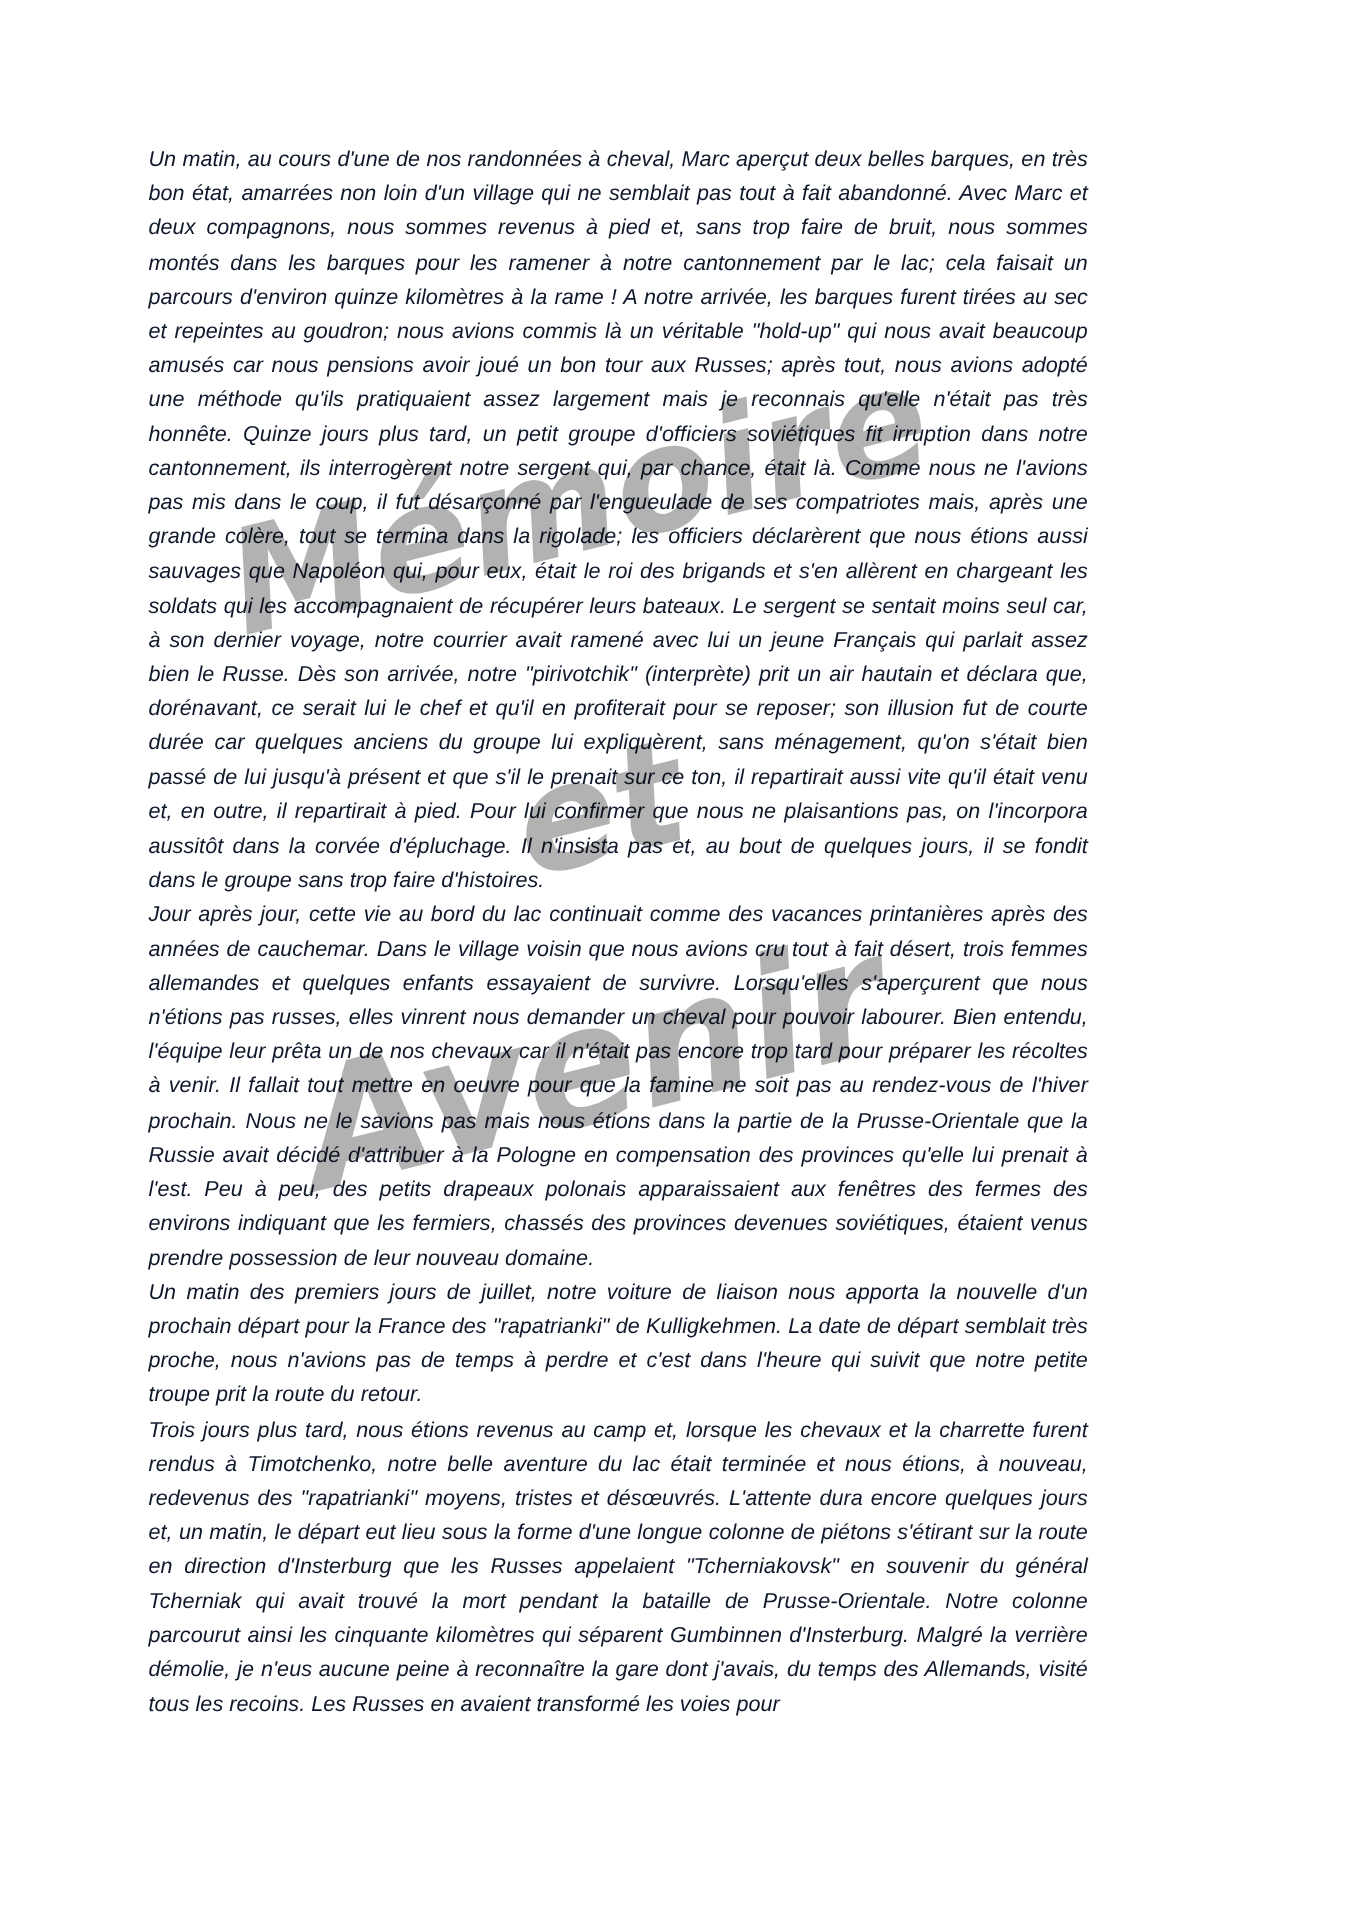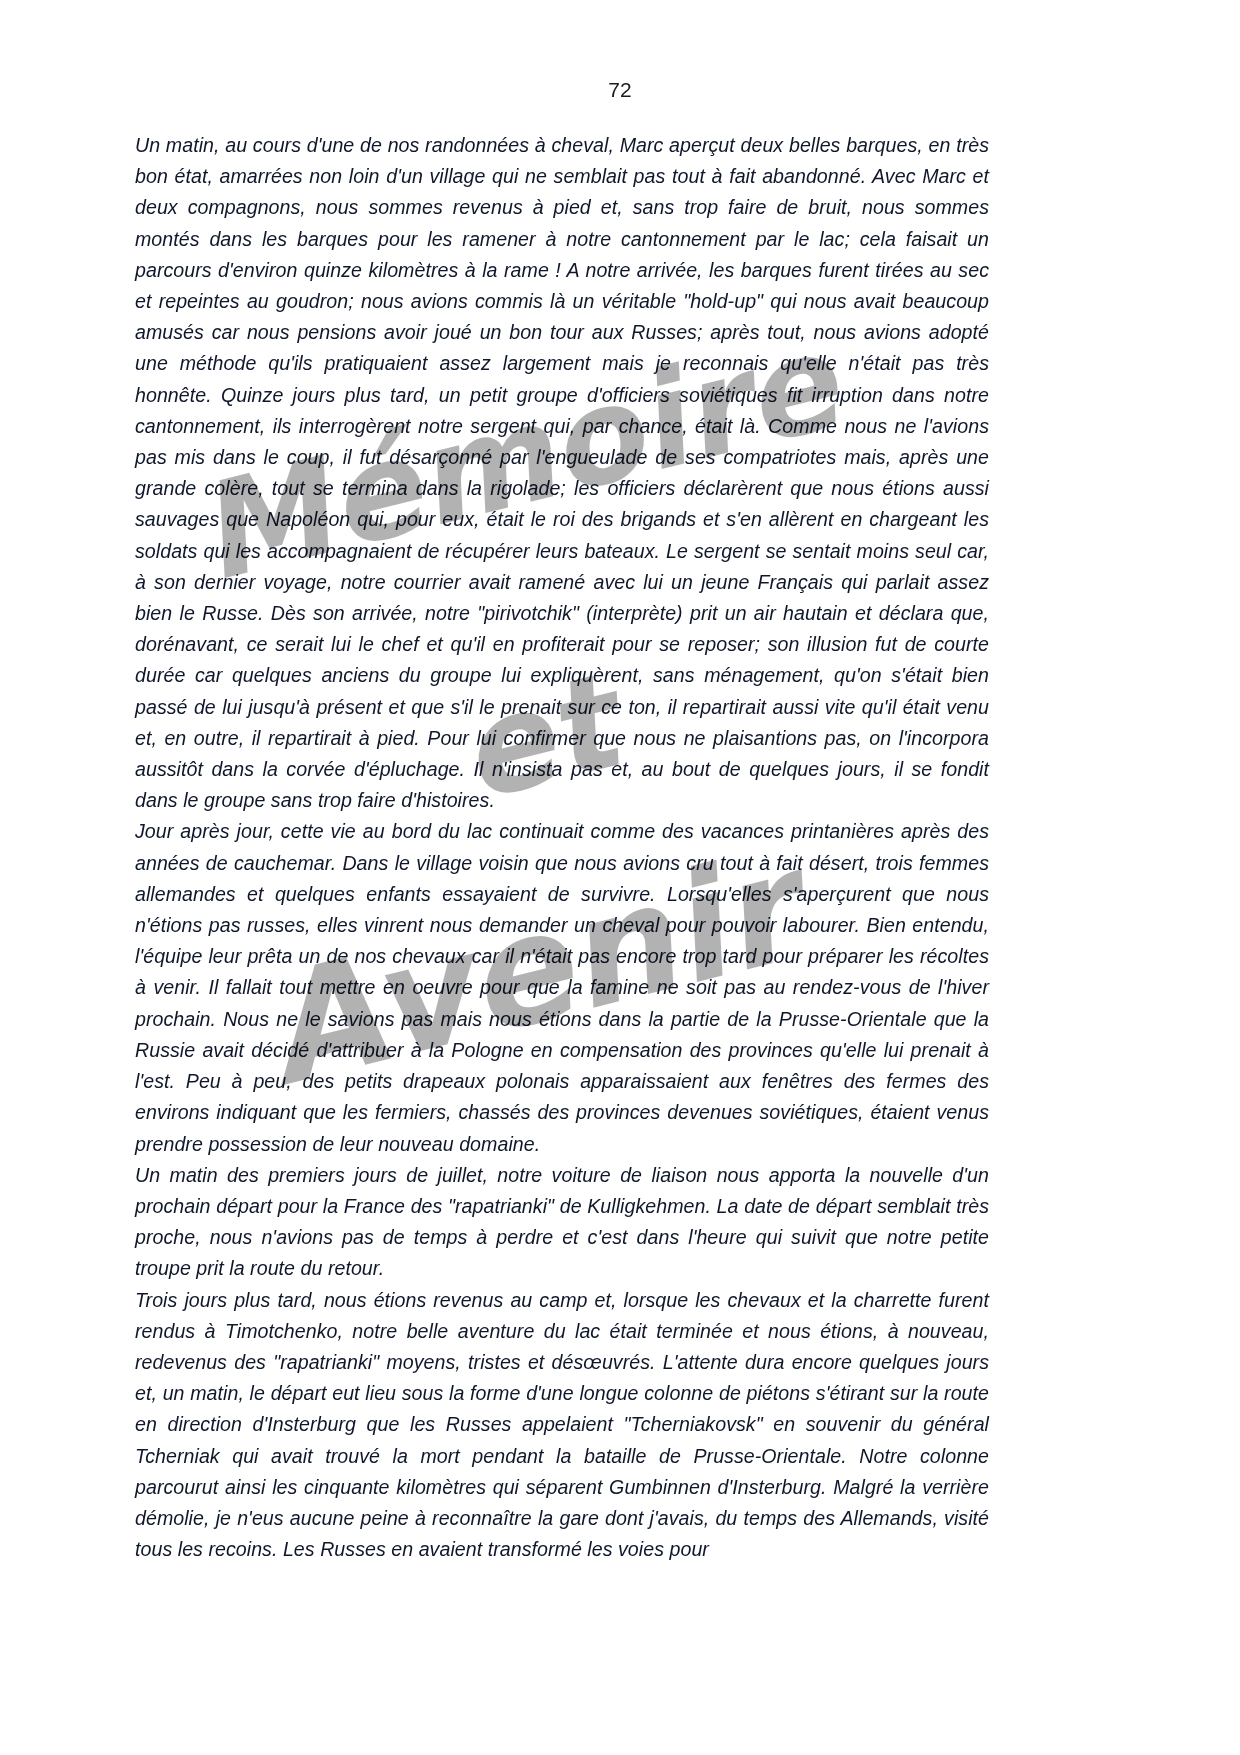--- a/index.html
+++ b/index.html
@@ -83,21 +83,20 @@
     font-size: 150px;
     transform: rotate(-14deg);
     transform-origin: left top;
   }
 </style>
 </head>
 <body>
 
 <div class="page">
 
-  <div class="page-number">72</div>
 
   <div class="body-text">
     <p>Un matin, au cours d'une de nos randonnées à cheval, Marc aperçut deux belles barques, en très bon état, amarrées non loin d'un village qui ne semblait pas tout à fait abandonné. Avec Marc et deux compagnons, nous sommes revenus à pied et, sans trop faire de bruit, nous sommes montés dans les barques pour les ramener à notre cantonnement par le lac; cela faisait un parcours d'environ quinze kilomètres à la rame ! A notre arrivée, les barques furent tirées au sec et repeintes au goudron; nous avions commis là un véritable "hold-up" qui nous avait beaucoup amusés car nous pensions avoir joué un bon tour aux Russes; après tout, nous avions adopté une méthode qu'ils pratiquaient assez largement mais je reconnais qu'elle n'était pas très honnête. Quinze jours plus tard, un petit groupe d'officiers soviétiques fit irruption dans notre cantonnement, ils interrogèrent notre sergent qui, par chance, était là. Comme nous ne l'avions pas mis dans le coup, il fut désarçonné par l'engueulade de ses compatriotes mais, après une grande colère, tout se termina dans la rigolade; les officiers déclarèrent que nous étions aussi sauvages que Napoléon qui, pour eux, était le roi des brigands et s'en allèrent en chargeant les soldats qui les accompagnaient de récupérer leurs bateaux. Le sergent se sentait moins seul car, à son dernier voyage, notre courrier avait ramené avec lui un jeune Français qui parlait assez bien le Russe. Dès son arrivée, notre "pirivotchik" (interprète) prit un air hautain et déclara que, dorénavant, ce serait lui le chef et qu'il en profiterait pour se reposer; son illusion fut de courte durée car quelques anciens du groupe lui expliquèrent, sans ménagement, qu'on s'était bien passé de lui jusqu'à présent et que s'il le prenait sur ce ton, il repartirait aussi vite qu'il était venu et, en outre, il repartirait à pied. Pour lui confirmer que nous ne plaisantions pas, on l'incorpora aussitôt dans la corvée d'épluchage. Il n'insista pas et, au bout de quelques jours, il se fondit dans le groupe sans trop faire d'histoires.</p>
     <p>Jour après jour, cette vie au bord du lac continuait comme des vacances printanières après des années de cauchemar. Dans le village voisin que nous avions cru tout à fait désert, trois femmes allemandes et quelques enfants essayaient de survivre. Lorsqu'elles s'aperçurent que nous n'étions pas russes, elles vinrent nous demander un cheval pour pouvoir labourer. Bien entendu, l'équipe leur prêta un de nos chevaux car il n'était pas encore trop tard pour préparer les récoltes à venir. Il fallait tout mettre en oeuvre pour que la famine ne soit pas au rendez-vous de l'hiver prochain. Nous ne le savions pas mais nous étions dans la partie de la Prusse-Orientale que la Russie avait décidé d'attribuer à la Pologne en compensation des provinces qu'elle lui prenait à l'est. Peu à peu, des petits drapeaux polonais apparaissaient aux fenêtres des fermes des environs indiquant que les fermiers, chassés des provinces devenues soviétiques, étaient venus prendre possession de leur nouveau domaine.</p>
     <p>Un matin des premiers jours de juillet, notre voiture de liaison nous apporta la nouvelle d'un prochain départ pour la France des "rapatrianki" de Kulligkehmen. La date de départ semblait très proche, nous n'avions pas de temps à perdre et c'est dans l'heure qui suivit que notre petite troupe prit la route du retour.</p>
     <p>Trois jours plus tard, nous étions revenus au camp et, lorsque les chevaux et la charrette furent rendus à Timotchenko, notre belle aventure du lac était terminée et nous étions, à nouveau, redevenus des "rapatrianki" moyens, tristes et désœuvrés. L'attente dura encore quelques jours et, un matin, le départ eut lieu sous la forme d'une longue colonne de piétons s'étirant sur la route en direction d'Insterburg que les Russes appelaient "Tcherniakovsk" en souvenir du général Tcherniak qui avait trouvé la mort pendant la bataille de Prusse-Orientale. Notre colonne parcourut ainsi les cinquante kilomètres qui séparent Gumbinnen d'Insterburg. Malgré la verrière démolie, je n'eus aucune peine à reconnaître la gare dont j'avais, du temps des Allemands, visité tous les recoins. Les Russes en avaient transformé les voies pour</p>
   </div>
 
   <div class="watermark">
     <div class="wm-line wm-1">Mémoire</div>

